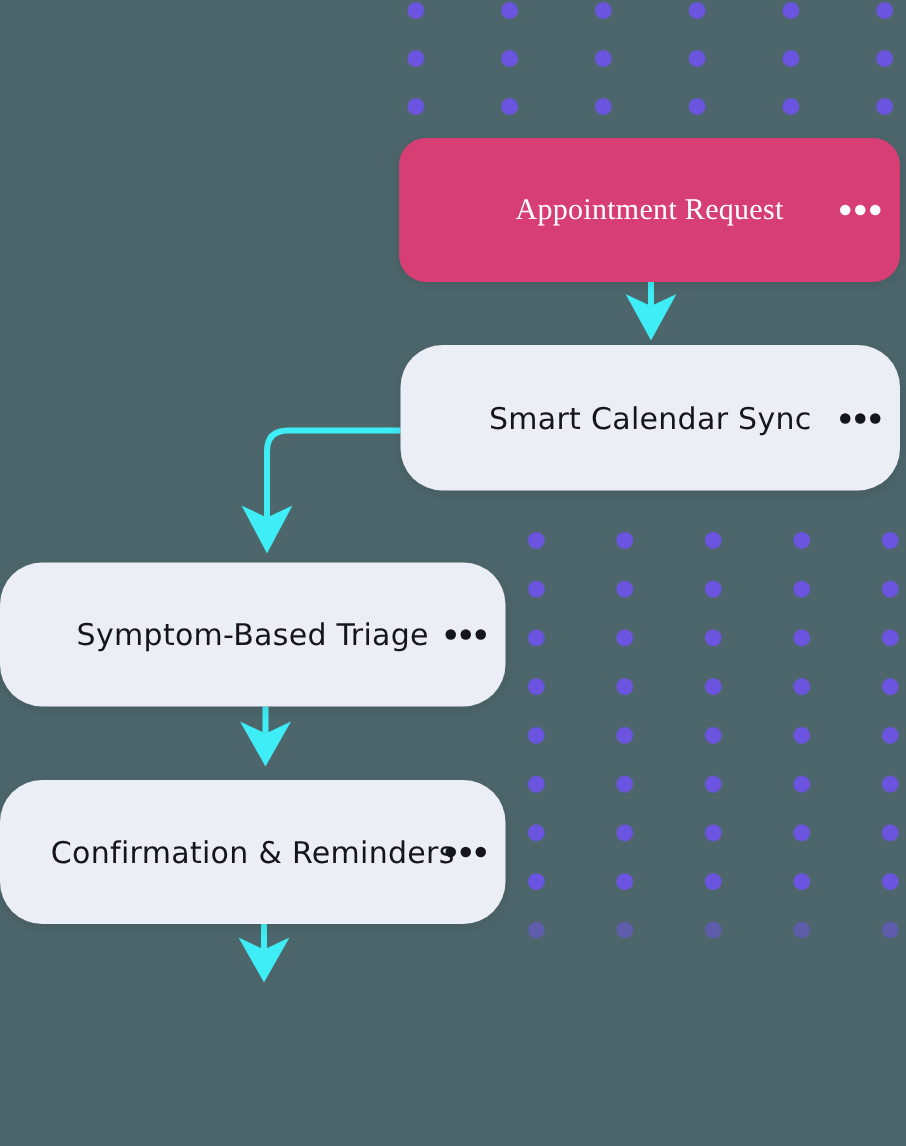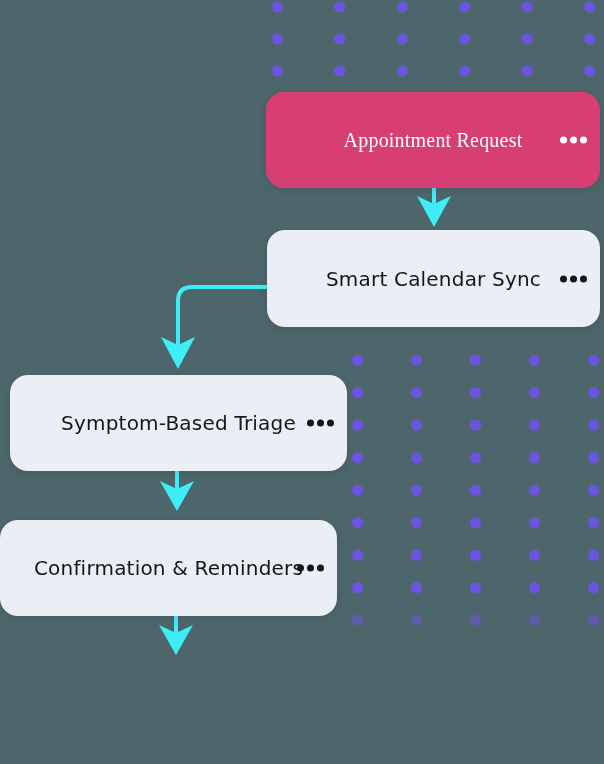--- a/index.html
+++ b/index.html
@@ -46,21 +46,21 @@
   .node {
     position: absolute;
     border-radius: 18px;
     display: flex;
     align-items: center;
     justify-content: center;
     box-shadow: 0 2px 8px rgba(0,0,0,0.10);
     cursor: pointer;
   }
   .node-accent { background: #d73e73; }
-  .node-light  { background: #eceef5; }
+  .node-light  { background: #eceef5; border-radius: 28px; }
 
   .node-label {
     width: 100%;
     text-align: center;
     font-size: 20px;
     letter-spacing: 0.2px;
     color: #14161b;
     user-select: none;
   }
   .node-accent .node-label { color: #ffffff; }
@@ -78,21 +78,21 @@
     display: block;
     width: 7px; height: 7px;
     border-radius: 50%;
     background: #14161b;
   }
   .node-accent .ellipsis i { background: #ffffff; }
 
   
   .node-appointment   { left: 266px; top: 92px;  width: 334px; height: 96px; font-family: Liberation Serif, serif; }
   .node-calendar      { left: 267px; top: 230px; width: 333px; height: 97px; }
-  .node-triage        { left: 10px;   top: 375px; width: 337px; height: 96px; }
+  .node-triage        { left: 0px;   top: 375px; width: 337px; height: 96px; }
   .node-confirmation  { left: 0px;   top: 520px; width: 337px; height: 96px; }
   .node-consultation  { left: 0px;   top: 663px; width: 337px; height: 96px; }
 </style>
 </head>
 <body>
 
 <div class="canvas">
 
   <div class="dot-grid dot-grid-top"></div>
   <div class="dot-grid dot-grid-mid"></div>

